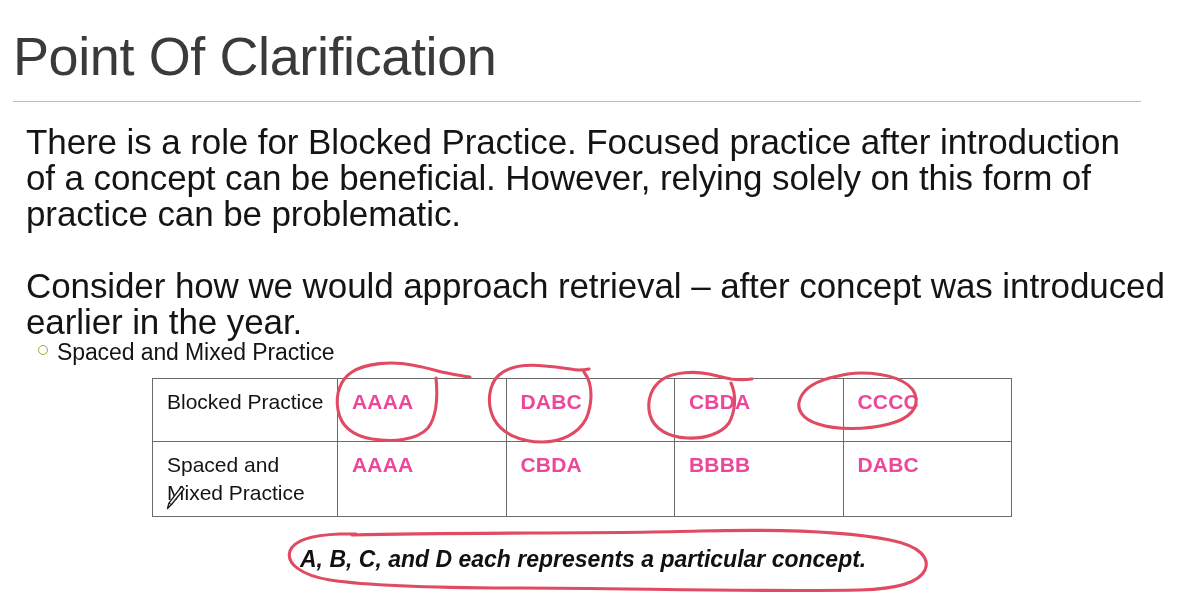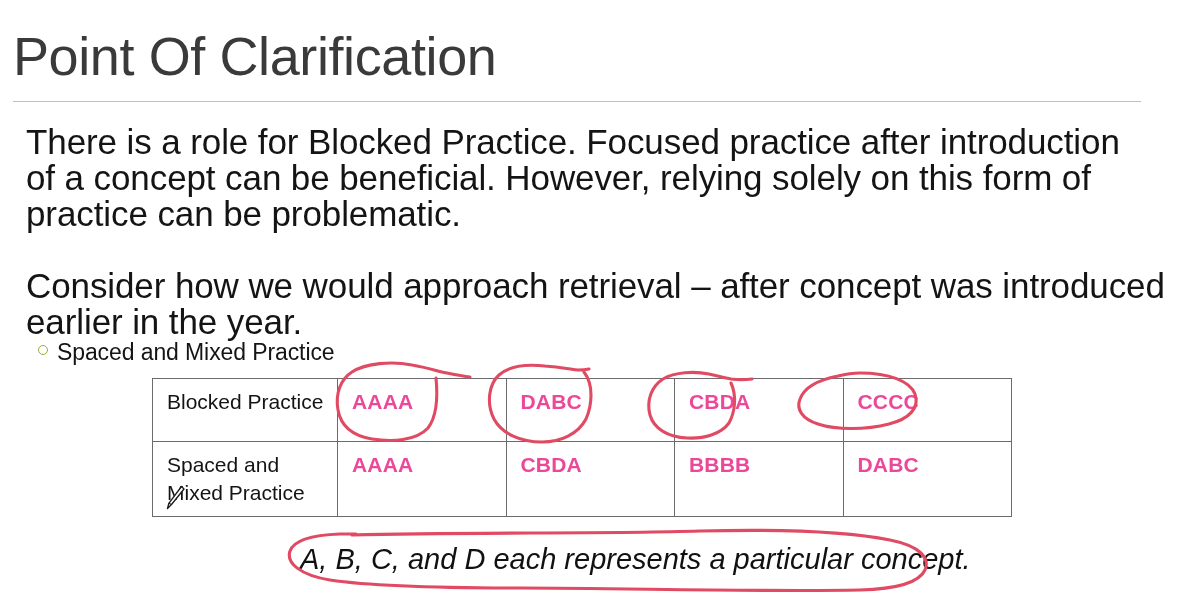--- a/index.html
+++ b/index.html
@@ -120,23 +120,23 @@
     width: 22px;
     height: 28px;
     pointer-events: none;
   }
 
   
   #concept-caption {
     position: absolute;
     left: 300px;
     top: 544px;
-    font-size: 29px;
+    font-size: 23px;
     line-height: 30px;
-    font-weight: normal;
+    font-weight: bold;
     font-style: italic;
     color: #111111;
     white-space: nowrap;
   }
 
   
   #ink-layer {
     position: absolute;
     left: 0;
     top: 0;

